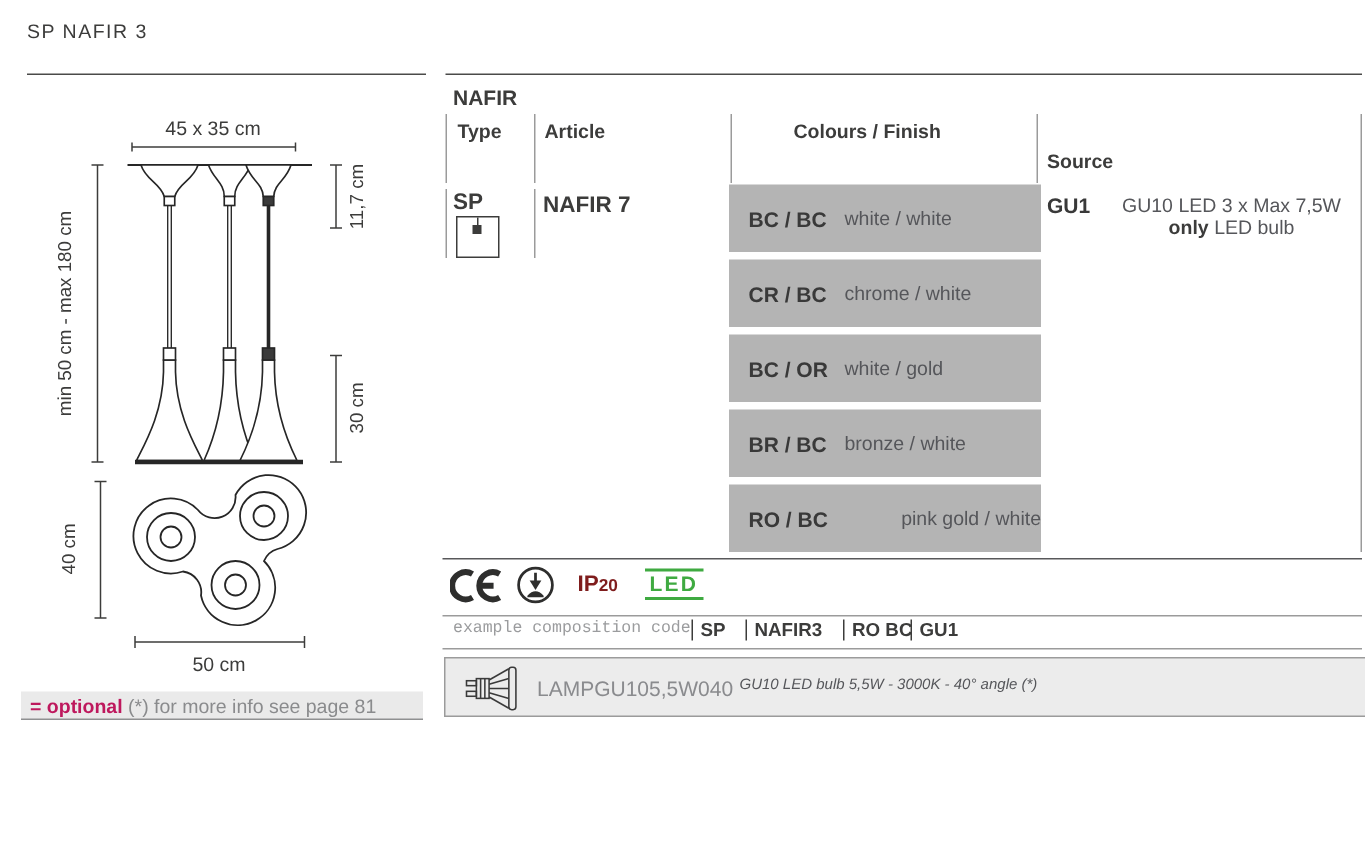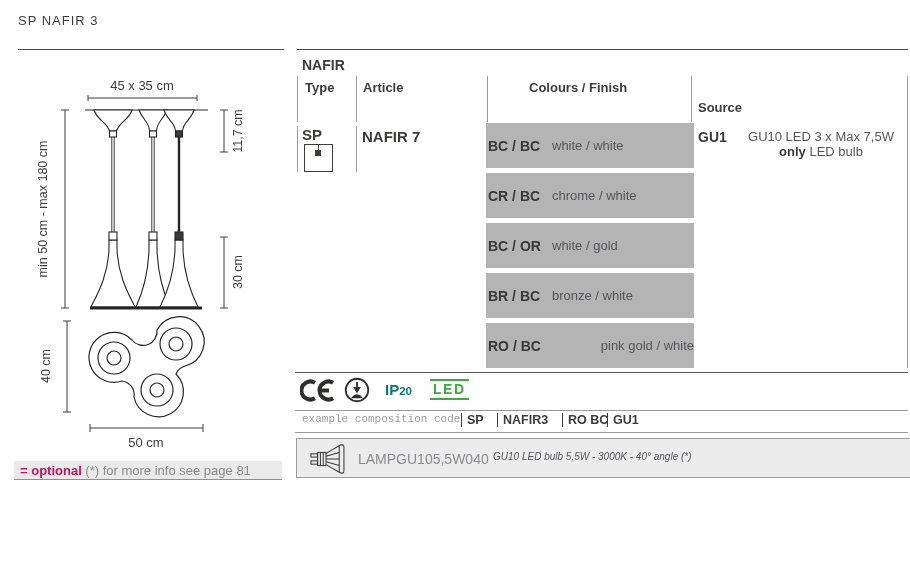--- a/index.html
+++ b/index.html
@@ -19,33 +19,33 @@
   .sep-h{top:76px;height:46px;}
   #sep1{left:297px;} #sep2{left:356px;} #sep3{left:487px;} #sep4{left:691px;}
   #sep-right{left:907px;top:76px;height:292px;}
   .sep-r1{top:126px;height:46px;}
   #sp-code{left:302px;top:126px;font-size:15px;font-weight:bold;}
   #sp-icon{left:304px;top:144px;width:27px;height:26px;border:1.2px solid #3c3c3b;}
   #sp-icon .stem{position:absolute;left:12.5px;top:0;width:1px;height:5px;background:#3c3c3b;}
   #sp-icon .sq{position:absolute;left:10px;top:5px;width:6px;height:6px;background:#3c3c3b;}
   #article-val{left:362px;top:128px;font-size:15px;font-weight:bold;}
   .swatch{left:486px;width:208px;height:45px;background:#b4b4b4;display:flex;align-items:center;}
-  .swatch .code{width:64px;margin-left:2px;font-size:14px;font-weight:bold;color:#393939;}
+  .swatch .code{width:64px;margin-left:13px;font-size:14px;font-weight:bold;color:#393939;}
   .swatch .desc{font-size:13px;color:#55565a;}
   #row0{top:123px;} #row1{top:173px;} #row2{top:223px;} #row3{top:273px;} #row4{top:323px;justify-content:space-between;}
   #src-code{left:698px;top:129px;font-size:14px;font-weight:bold;color:#393939;}
   #src-text{left:737px;top:129px;width:168px;font-size:13px;line-height:15px;color:#55565a;text-align:center;}
   #src-text b{color:#3c3c3b;}
   #line-mid{left:295px;top:372px;width:613px;border-top:1px solid #58585a;}
   #line-comp-top{left:295px;top:410px;width:613px;border-top:1px solid #9b9b9b;}
   #line-comp-bot{left:295px;top:432px;width:613px;border-top:1px solid #9b9b9b;}
   
   #ce-svg{left:300px;top:378px;}
   #gnd-svg{left:344px;top:377px;}
-  #ip{left:385px;top:381px;font-size:15px;font-weight:bold;color:#0f766e;}
+  #ip{left:385px;top:381px;font-size:15px;font-weight:bold;color:#7f1d1d;}
   #ip .small{font-size:11.5px;}
   #led{left:430px;top:379px;font-size:14px;font-weight:bold;letter-spacing:1.5px;
        color:#3faa41;border-top:2px solid #3faa41;border-bottom:2px solid #3faa41;padding:0 3px 1px 3px;}
   
   #comp-label{left:302px;top:413px;font-size:11px;color:#9b9c9e;font-family:Liberation Mono, monospace;}
   .comp-bar{top:413px;width:1px;height:14px;background:#3c3c3b;}
   .comp-code{top:413px;font-size:12.5px;font-weight:bold;color:#3c3c3b;}
   #cb0{left:461px;} #cc0{left:467px;}
   #cb1{left:497px;} #cc1{left:503px;}
   #cb2{left:562px;} #cc2{left:568px;}

